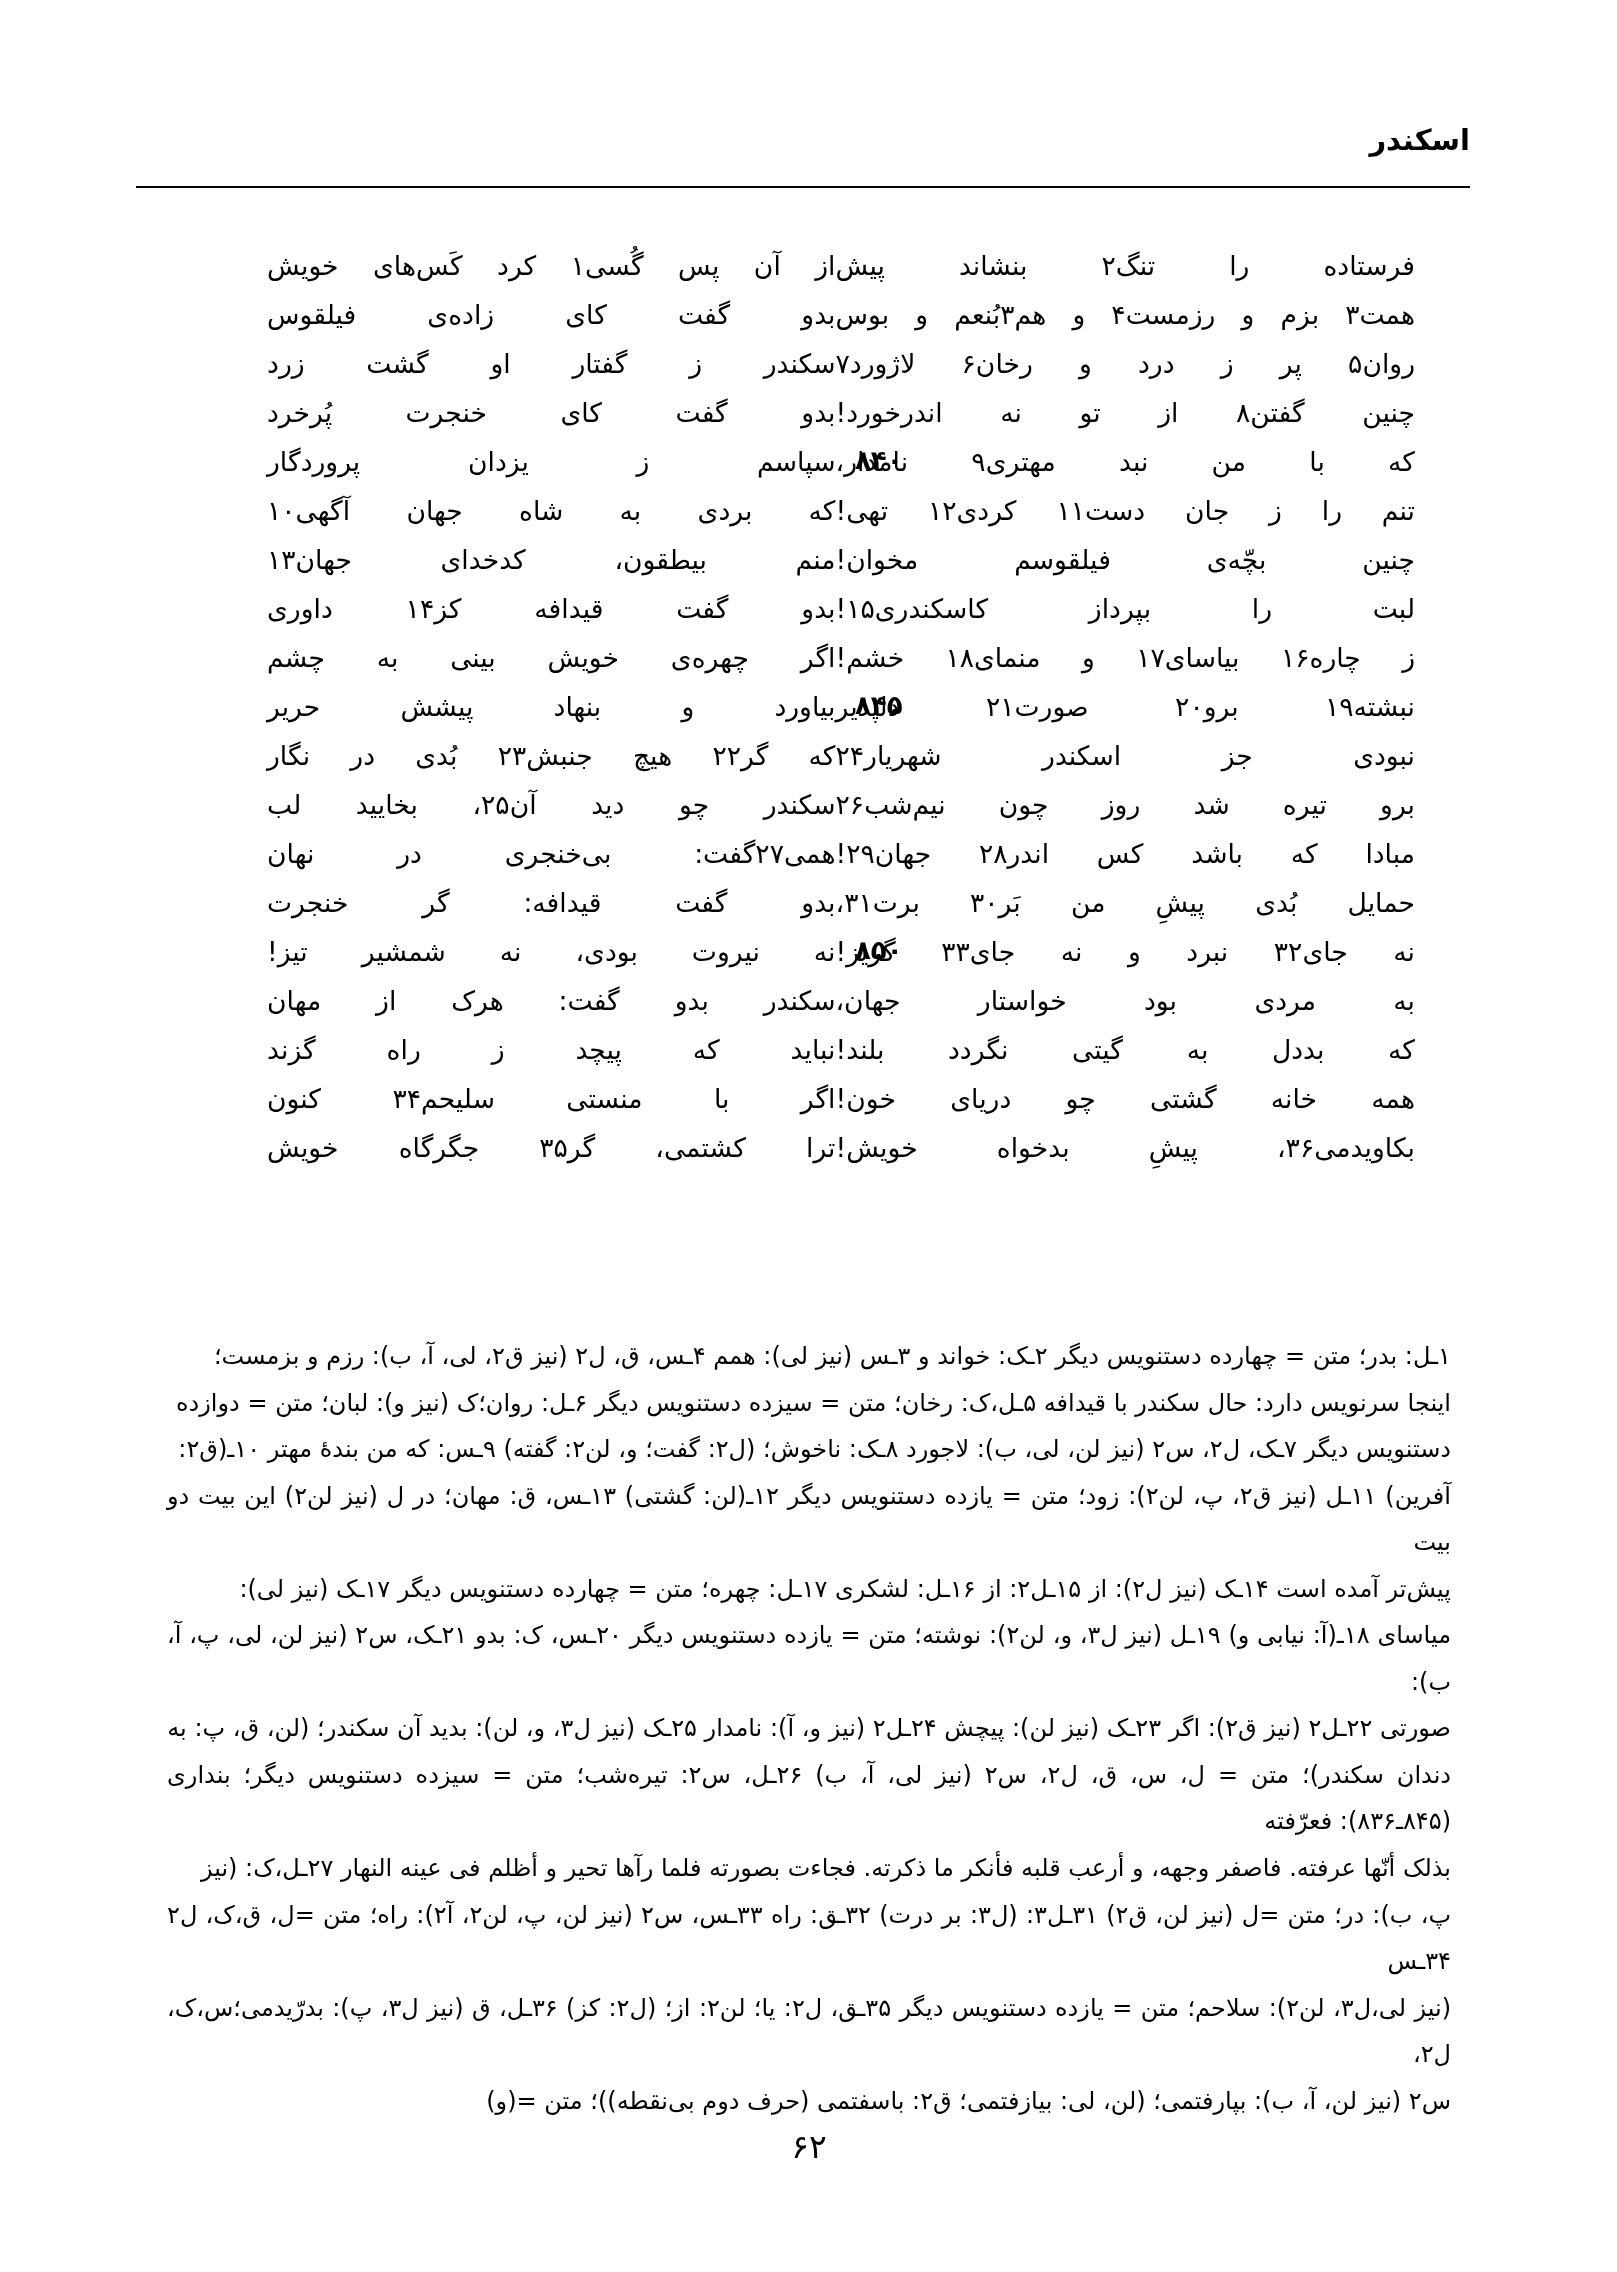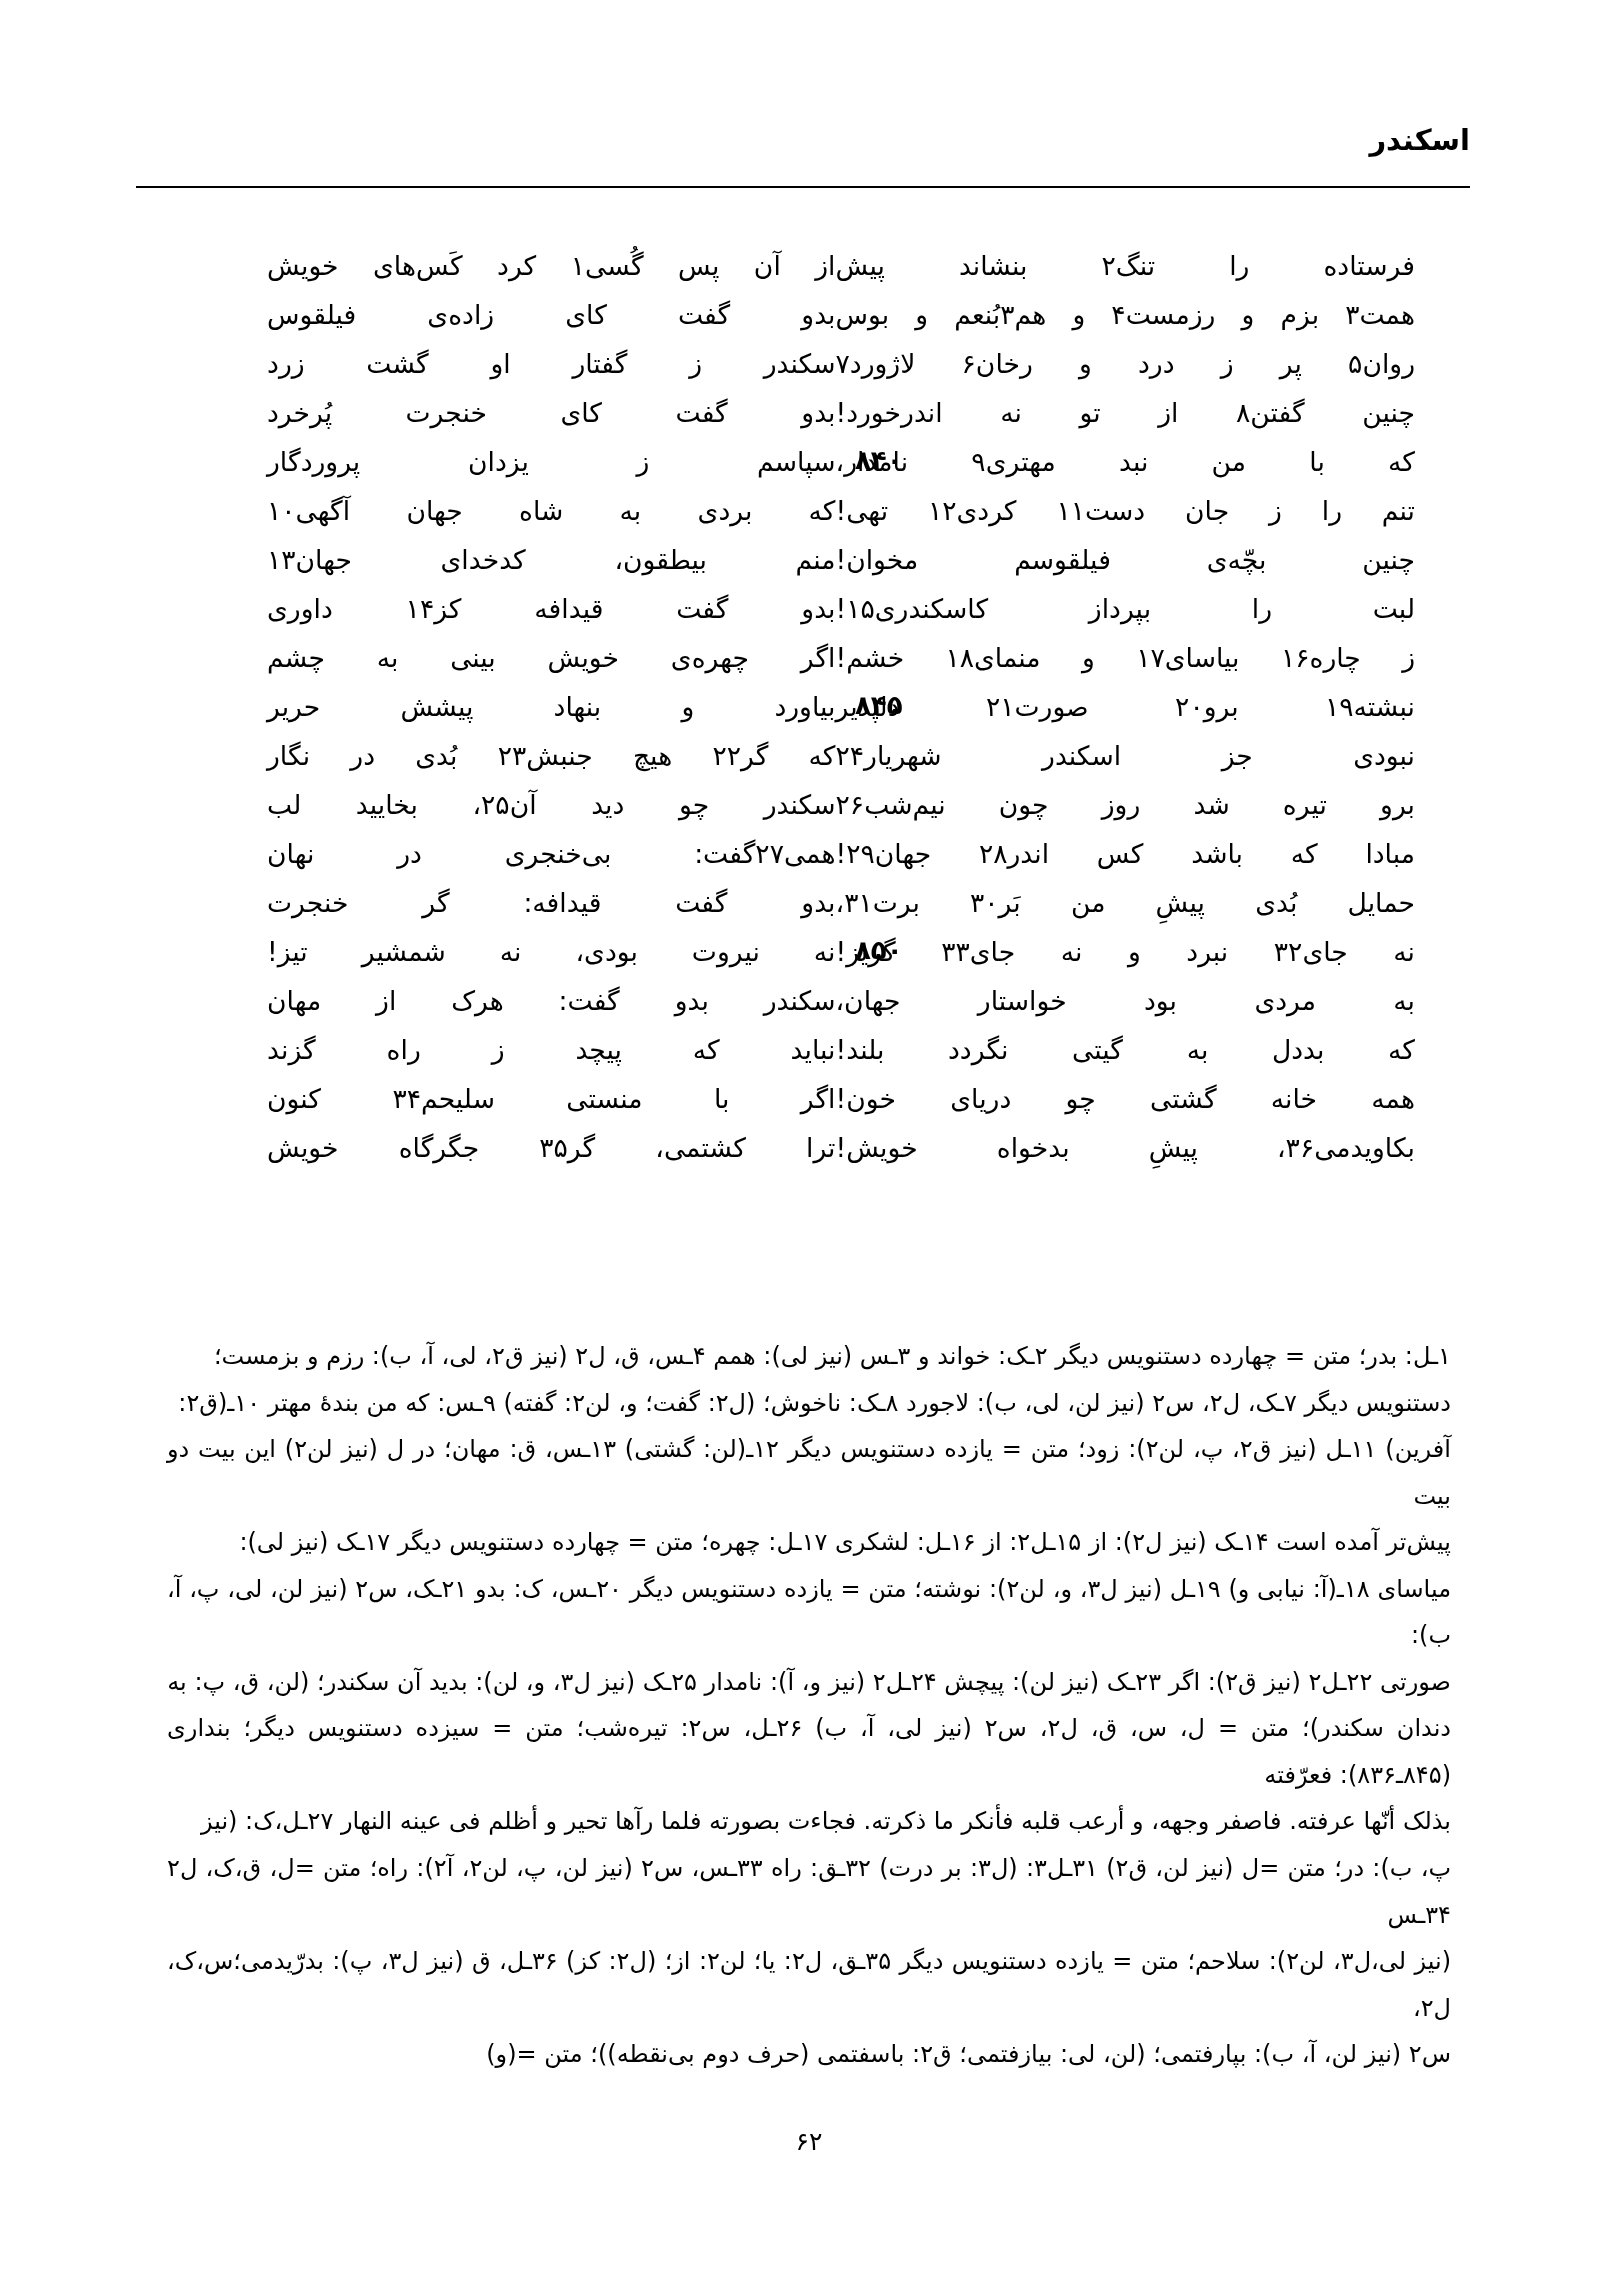--- a/index.html
+++ b/index.html
@@ -108,21 +108,21 @@
   }
   #footnotes p:last-child { text-align: right; }
 
   
   #folio {
     position: absolute;
     top: 2127px;
     left: 0;
     right: 0;
     text-align: center;
-    font-size: 25px;
+    font-size: 33px;
   }
 </style>
 </head>
 <body>
 
 <div id="page-header">
   <div id="header-title">اسکندر</div>
   <div id="header-rule"></div>
 </div>
 
@@ -496,20 +496,21 @@
           <span>جگرگاه</span>
           <span>خویش</span>
         </span>
       </div>
     </div>
 
 </div>
 
 <div id="footnotes">
     <p>۱ـل: بدر؛ متن = چهارده دستنویس دیگر ۲ـک: خواند و ۳ـس (نیز لی): همم ۴ـس، ق، ل۲ (نیز ق۲، لی، آ، ب): رزم و بزمست؛</p>
+    <p>اینجا سرنویس دارد: حال سکندر با قیدافه ۵ـل،ک: رخان؛ متن = سیزده دستنویس دیگر ۶ـل: روان؛ک (نیز و): لبان؛ متن = دوازده</p>
     <p>دستنویس دیگر ۷ـک، ل۲، س۲ (نیز لن، لی، ب): لاجورد ۸ـک: ناخوش؛ (ل۲: گفت؛ و، لن۲: گفته) ۹ـس: که من بندهٔ مهتر ۱۰ـ(ق۲:</p>
     <p>آفرین) ۱۱ـل (نیز ق۲، پ، لن۲): زود؛ متن = یازده دستنویس دیگر ۱۲ـ(لن: گشتی) ۱۳ـس، ق: مهان؛ در ل (نیز لن۲) این بیت دو بیت</p>
     <p>پیش‌تر آمده است ۱۴ـک (نیز ل۲): از ۱۵ـل۲: از ۱۶ـل: لشکری ۱۷ـل: چهره؛ متن = چهارده دستنویس دیگر ۱۷ـک (نیز لی):</p>
     <p>میاسای ۱۸ـ(آ: نیابی و) ۱۹ـل (نیز ل۳، و، لن۲): نوشته؛ متن = یازده دستنویس دیگر ۲۰ـس، ک: بدو ۲۱ـک، س۲ (نیز لن، لی، پ، آ، ب):</p>
     <p>صورتی ۲۲ـل۲ (نیز ق۲): اگر ۲۳ـک (نیز لن): پیچش ۲۴ـل۲ (نیز و، آ): نامدار ۲۵ـک (نیز ل۳، و، لن): بدید آن سکندر؛ (لن، ق، پ: به</p>
     <p>دندان سکندر)؛ متن = ل، س، ق، ل۲، س۲ (نیز لی، آ، ب) ۲۶ـل، س۲: تیره‌شب؛ متن = سیزده دستنویس دیگر؛ بنداری (۸۴۵ـ۸۳۶): فعرّفته</p>
     <p>بذلک أنّها عرفته. فاصفر وجهه، و أرعب قلبه فأنکر ما ذکرته. فجاءت بصورته فلما رآها تحیر و أظلم فی عینه النهار ۲۷ـل،ک: (نیز</p>
     <p>پ، ب): در؛ متن =ل (نیز لن، ق۲) ۳۱ـل۳: (ل۳: بر درت) ۳۲ـق: راه ۳۳ـس، س۲ (نیز لن، پ، لن۲، آ۲): راه؛ متن =ل، ق،ک، ل۲ ۳۴ـس</p>
     <p>(نیز لی،ل۳، لن۲): سلاحم؛ متن = یازده دستنویس دیگر ۳۵ـق، ل۲: یا؛ لن۲: از؛ (ل۲: کز) ۳۶ـل، ق (نیز ل۳، پ): بدرّیدمی؛س،ک، ل۲،</p>
     <p>س۲ (نیز لن، آ، ب): بپارفتمی؛ (لن، لی: بیازفتمی؛ ق۲: باسفتمی (حرف دوم بی‌نقطه))؛ متن =(و)</p>

